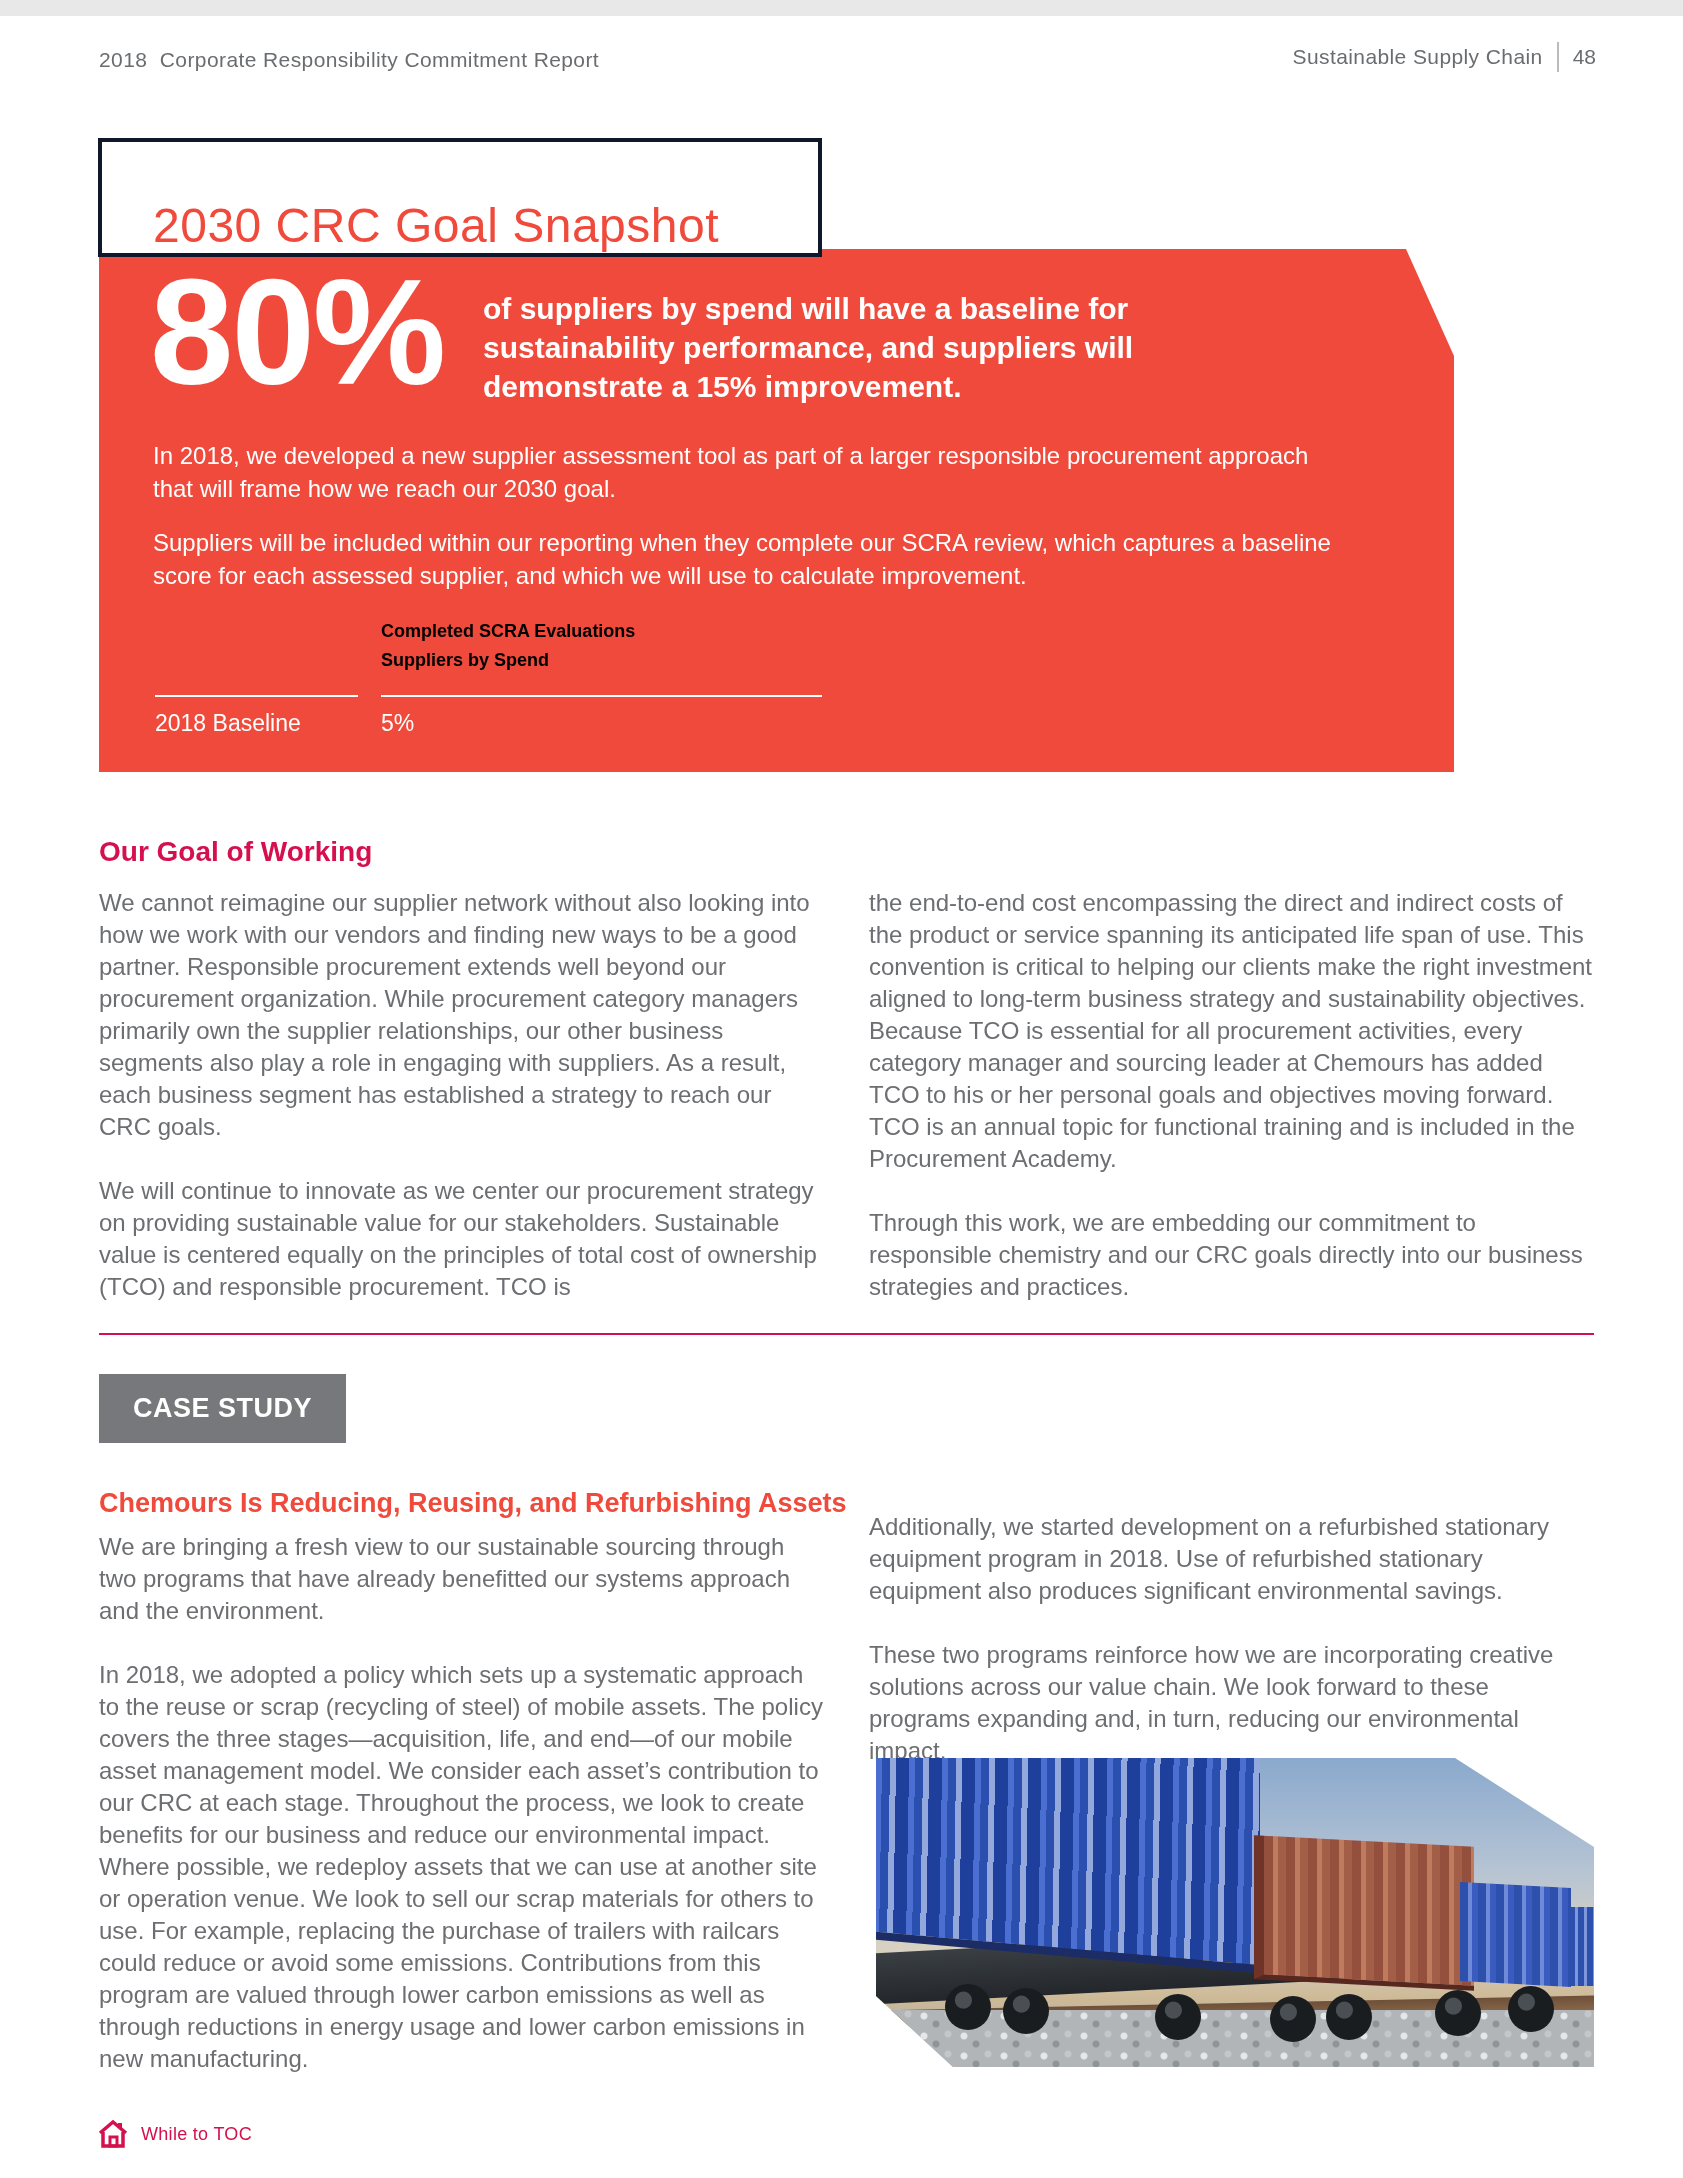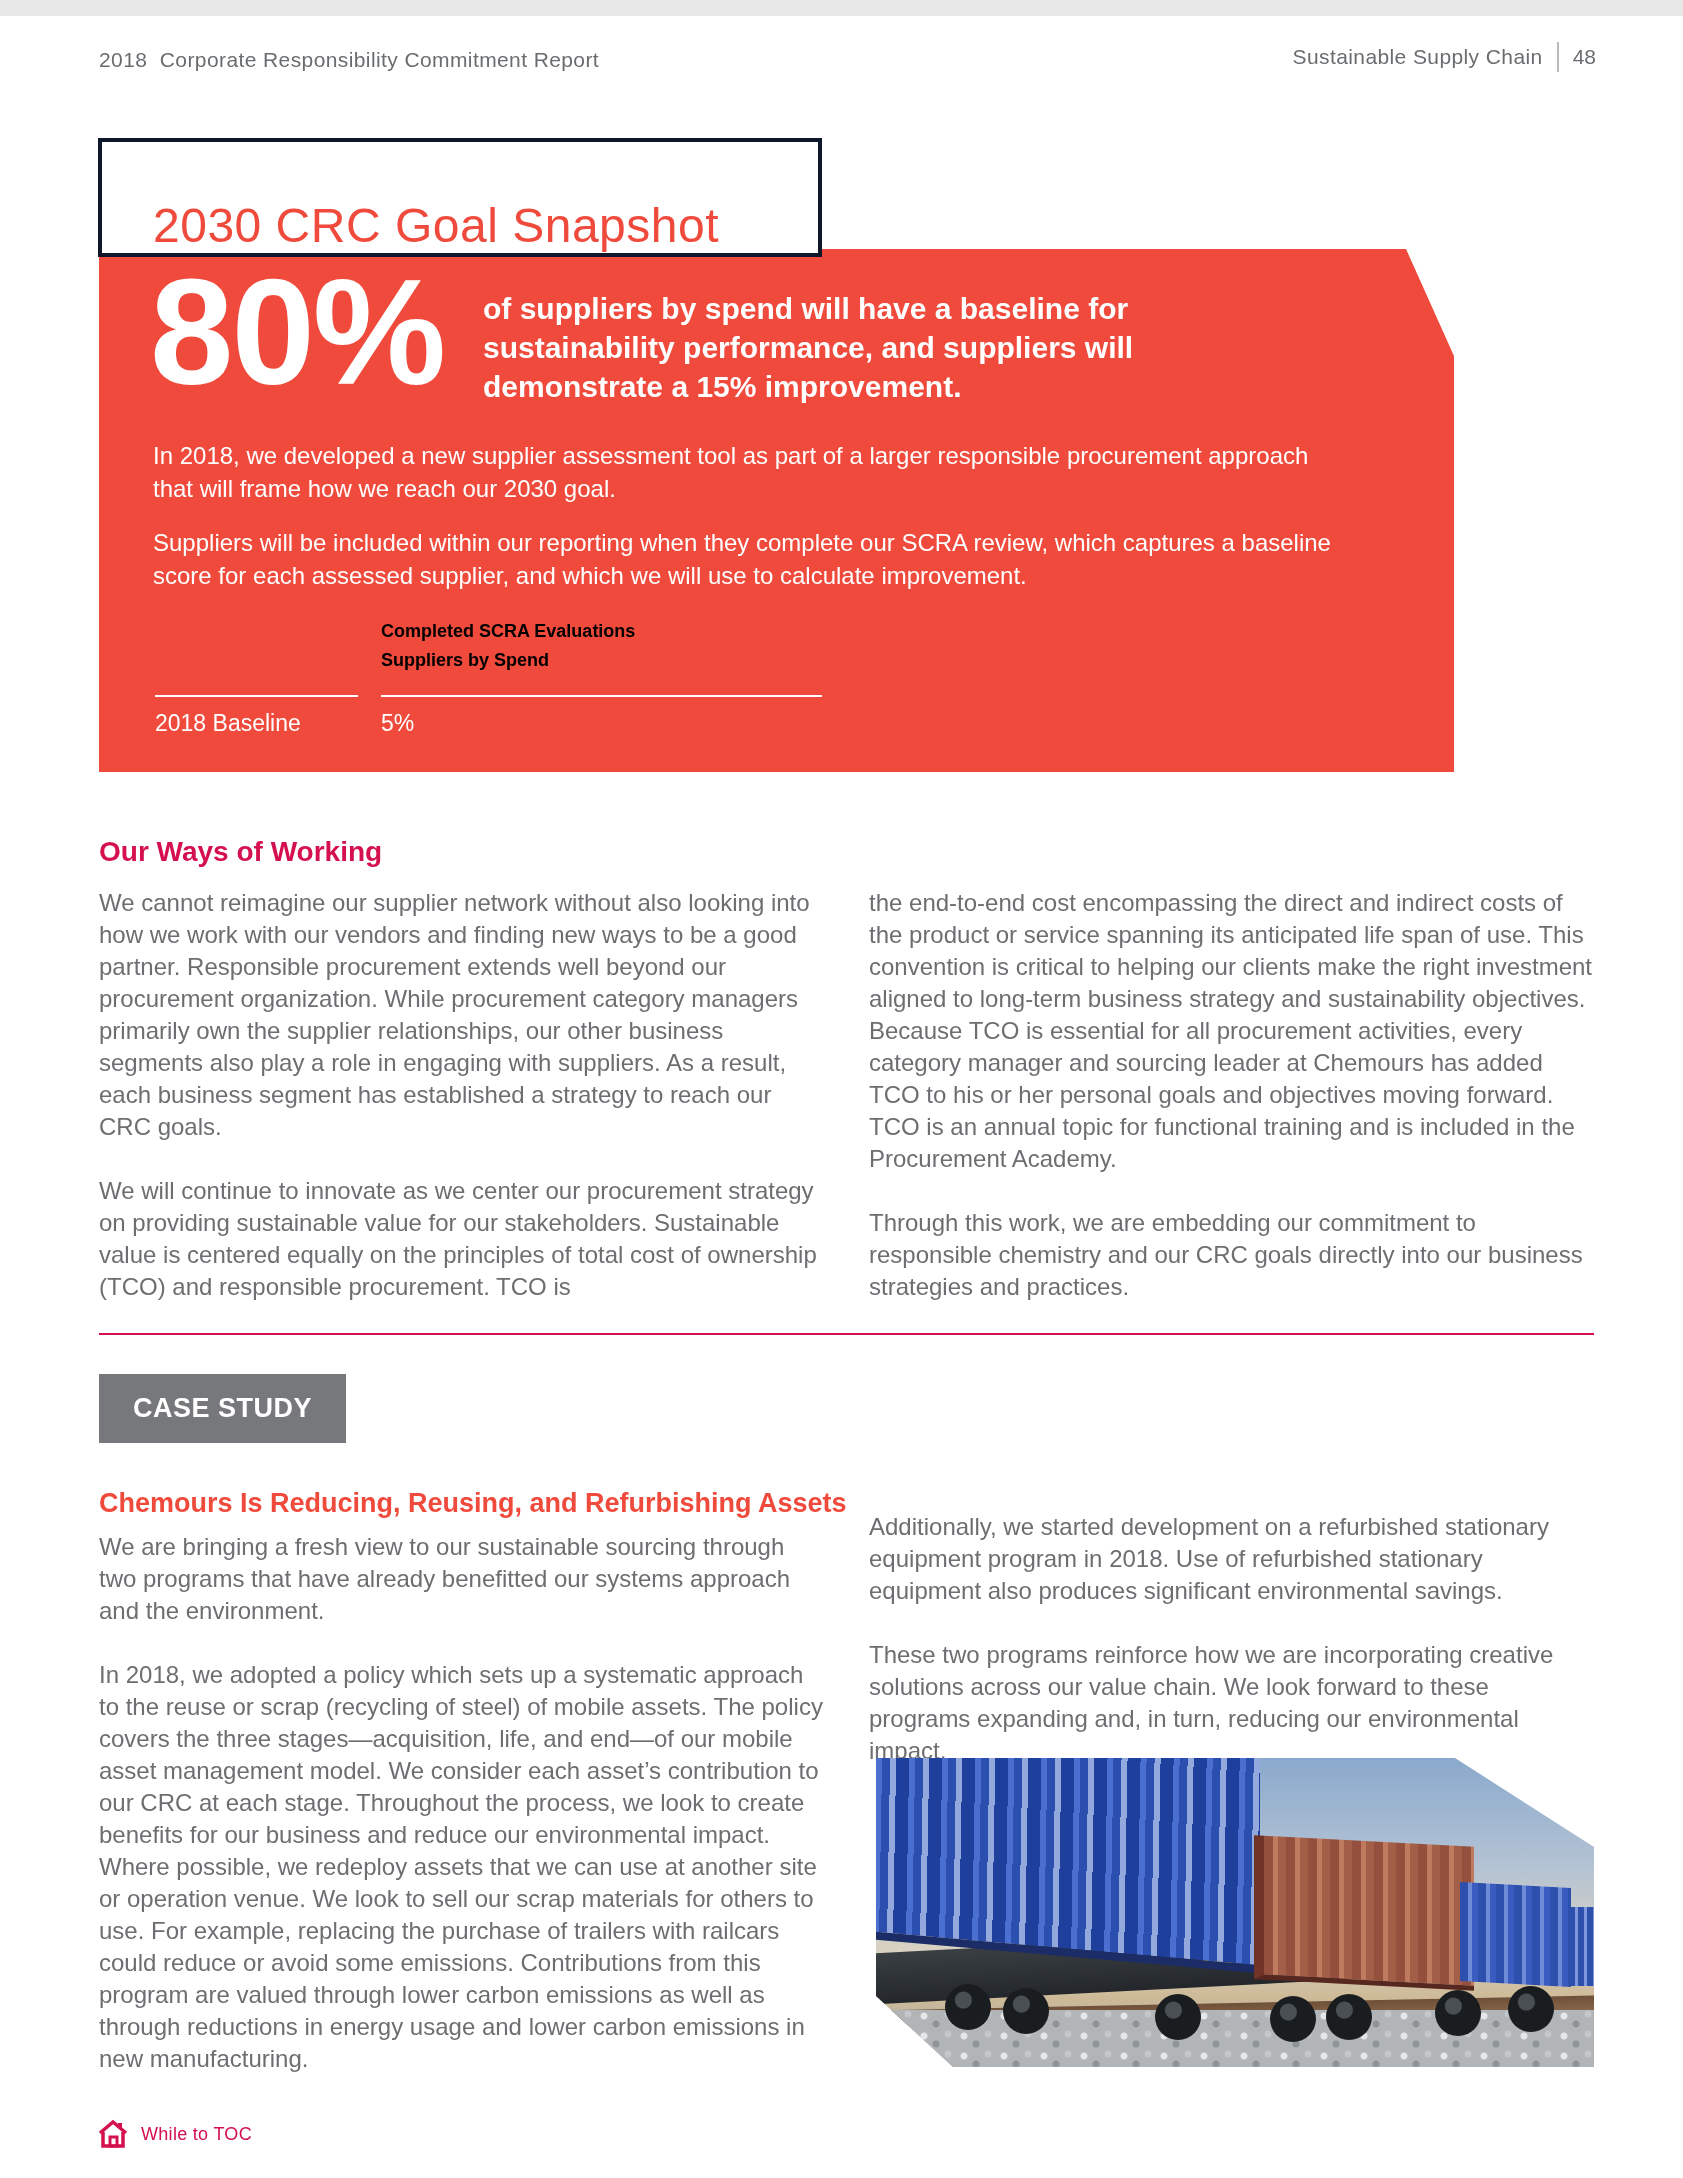--- a/index.html
+++ b/index.html
@@ -99,21 +99,21 @@
     <p class="p1">In 2018, we developed a new supplier assessment tool as part of a larger responsible procurement approach that will frame how we reach our 2030 goal.</p>
     <p class="p2">Suppliers will be included within our reporting when they complete our SCRA review, which captures a baseline score for each assessed supplier, and which we will use to calculate improvement.</p>
     <div class="tbl-head">Completed SCRA Evaluations
 Suppliers by Spend</div>
     <div class="tbl-rule c1"></div>
     <div class="tbl-rule c2"></div>
     <div class="tbl-label">2018 Baseline</div>
     <div class="tbl-value">5%</div>
   </div>
 
-  <div class="sec-heading">Our Ways of Working</div>
+  <div class="sec-heading">Our Goal of Working</div>
   <div class="col ways-left">
     <p>We cannot reimagine our supplier network without also looking into how we work with our vendors and finding new ways to be a good partner. Responsible procurement extends well beyond our procurement organization. While procurement category managers primarily own the supplier relationships, our other business segments also play a role in engaging with suppliers. As a result, each business segment has established a strategy to reach our CRC goals.</p>
     <p>We will continue to innovate as we center our procurement strategy on providing sustainable value for our stakeholders. Sustainable value is centered equally on the principles of total cost of ownership (TCO) and responsible procurement. TCO is</p>
   </div>
   <div class="col ways-right">
     <p>the end-to-end cost encompassing the direct and indirect costs of the product or service spanning its anticipated life span of use. This convention is critical to helping our clients make the right investment aligned to long-term business strategy and sustainability objectives. Because TCO is essential for all procurement activities, every category manager and sourcing leader at Chemours has added TCO to his or her personal goals and objectives moving forward. TCO is an annual topic for functional training and is included in the Procurement Academy.</p>
     <p>Through this work, we are embedding our commitment to responsible chemistry and our CRC goals directly into our business strategies and practices.</p>
   </div>
 
   <div class="divider"></div>

